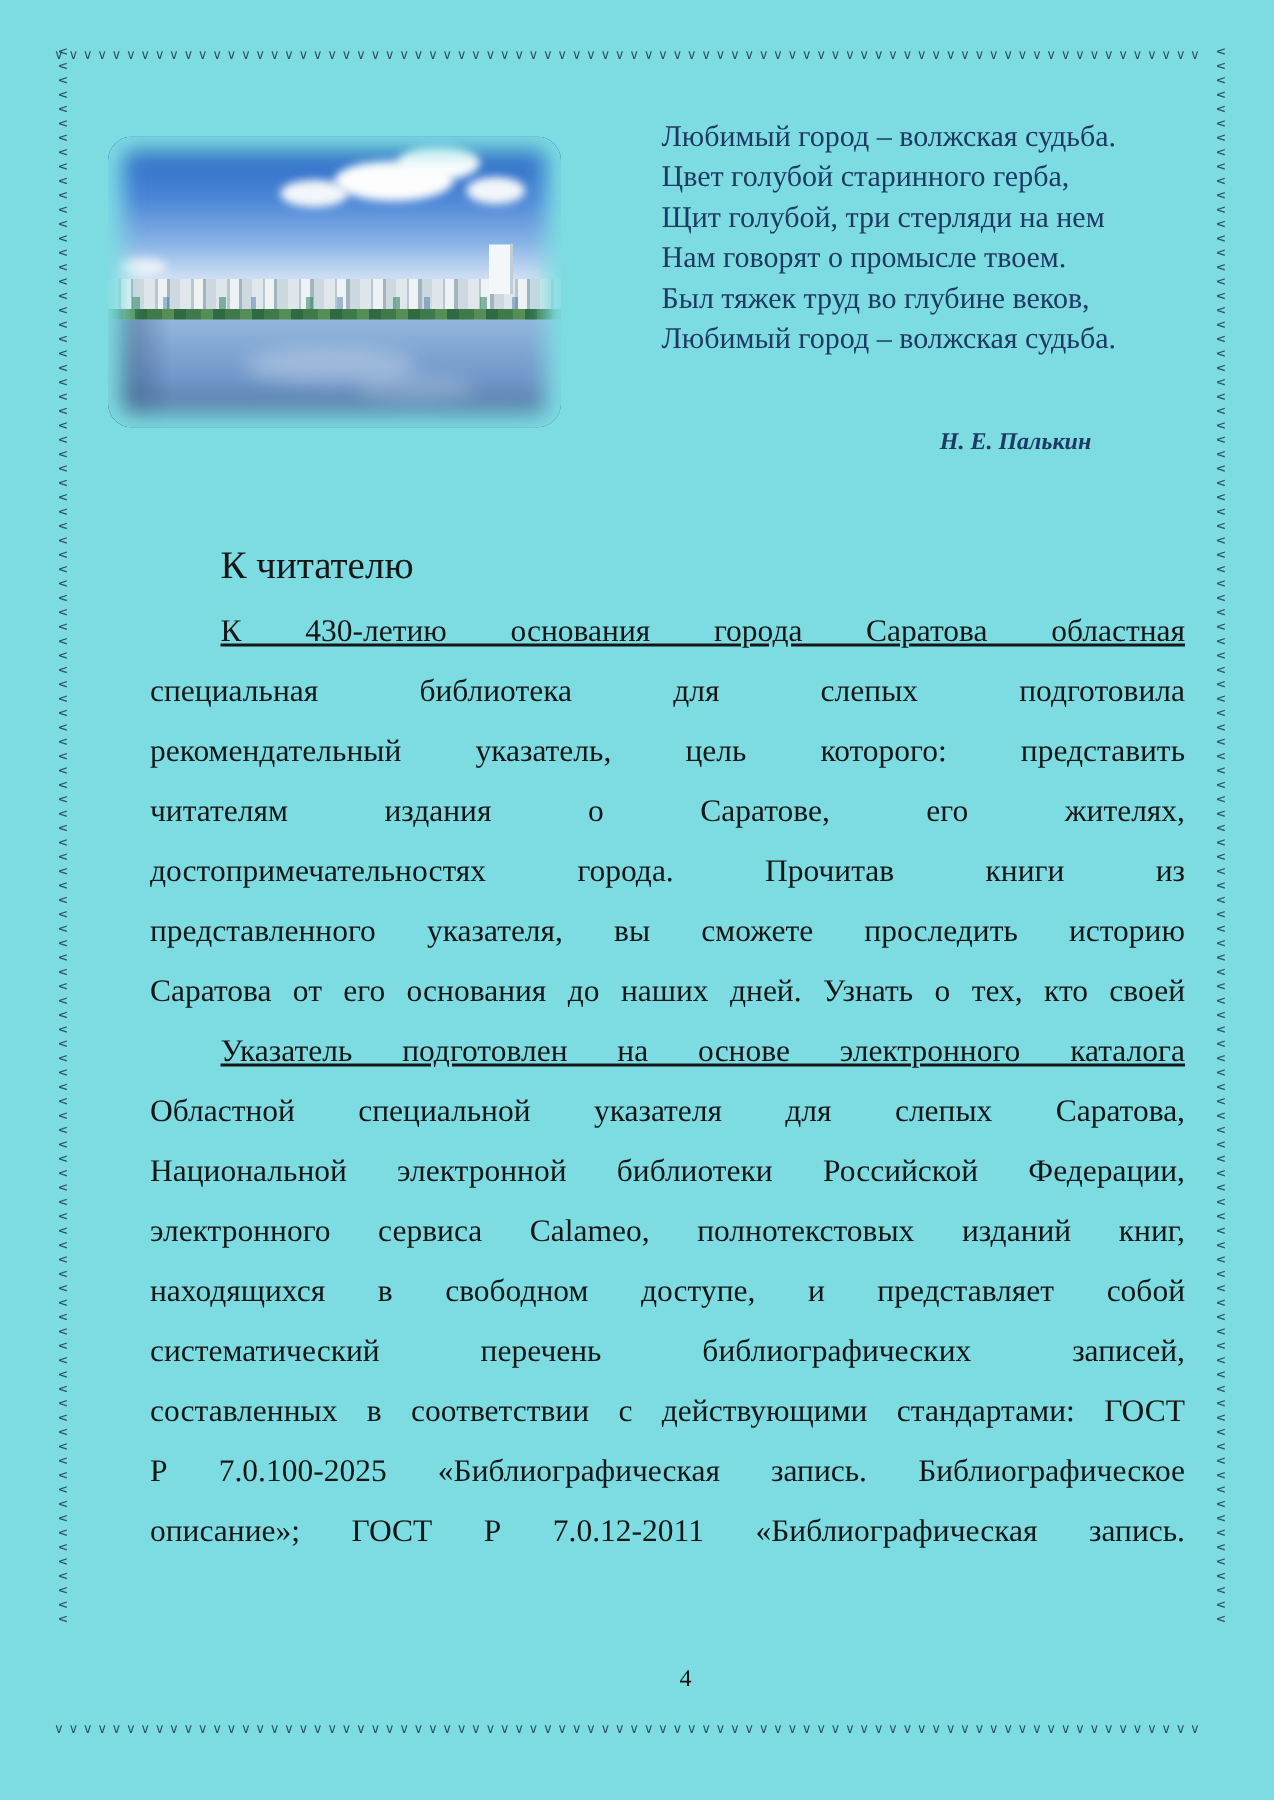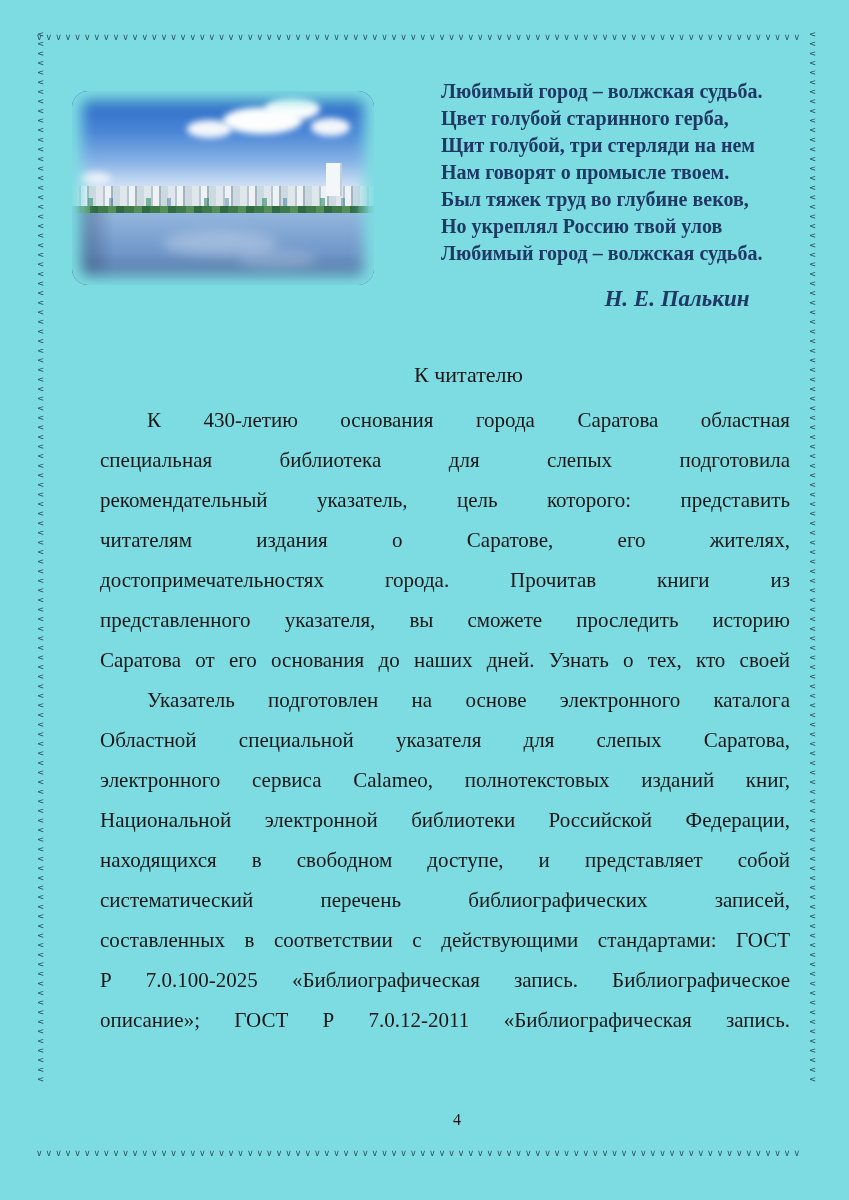--- a/index.html
+++ b/index.html
@@ -74,42 +74,42 @@
   .reflect{position:absolute;background:#ffffff;border-radius:50%;filter:blur(6px);}
   .reflect.r1{left:30%;top:72%;width:38%;height:13%;opacity:.28;}
   .reflect.r2{left:55%;top:82%;width:26%;height:10%;opacity:.2;}
   .photo-feather{
     position:absolute;inset:0;border-radius:16px;
     box-shadow:inset 0 0 14px 10px #7ddce2;
   }
   
   .poem{
     position:absolute;left:441px;top:78px;width:360px;
-    font-size:20px;font-weight:bold;line-height:27px;color:#1f3864;
+    font-size:20px;font-weight:normal;line-height:27px;color:#1f3864;
   }
   .poem-author{
     position:absolute;left:557px;top:286px;width:240px;
-    font-size:23px;font-weight:bold;font-style:italic;text-align:center;color:#1f3864;
+    font-size:16px;font-weight:bold;font-style:italic;text-align:center;color:#1f3864;
   }
   
   .heading{
     position:absolute;left:100px;top:362px;width:690px;
     padding-left:47px;box-sizing:border-box;
-    font-size:22px;text-align:center;color:#161616;
+    font-size:26px;color:#161616;
   }
   .bodytext{
     position:absolute;left:100px;top:400px;width:690px;
     font-size:21px;line-height:40px;color:#161616;
   }
   .bline{
     height:40px;overflow:hidden;
     text-align:justify;text-align-last:justify;
     white-space:normal;
   }
-  .bline.indent{text-indent:47px;}
+  .bline.indent{text-indent:47px;text-decoration:underline;}
   .bline.paraend{text-align-last:left;}
   .pagenum{
     position:absolute;left:100px;top:1111px;width:690px;
     padding-left:24px;box-sizing:border-box;
     font-size:16px;text-align:center;color:#161616;
   }
 </style>
 </head>
 <body>
 
@@ -139,39 +139,38 @@
     </div>
     <div class="photo-feather"></div>
   </div>
 
   <div class="poem">
     <div>Любимый город – волжская судьба.</div>
     <div>Цвет голубой старинного герба,</div>
     <div>Щит голубой, три стерляди на нем</div>
     <div>Нам говорят о промысле твоем.</div>
     <div>Был тяжек труд во глубине веков,</div>
-    <div>Но укреплял Россию твой улов</div>
     <div>Любимый город – волжская судьба.</div>
   </div>
   <div class="poem-author">Н. Е. Палькин</div>
 
   <div class="heading">К читателю</div>
 
   <div class="bodytext">
     <div class="bline indent">К 430-летию основания города Саратова областная</div>
     <div class="bline">специальная библиотека для слепых подготовила</div>
     <div class="bline">рекомендательный указатель, цель которого: представить</div>
     <div class="bline">читателям издания о Саратове, его жителях,</div>
     <div class="bline">достопримечательностях города. Прочитав книги из</div>
     <div class="bline">представленного указателя, вы сможете проследить историю</div>
     <div class="bline">Саратова от его основания до наших дней. Узнать о тех, кто своей</div>
     <div class="bline indent">Указатель подготовлен на основе электронного каталога</div>
     <div class="bline">Областной специальной указателя для слепых Саратова,</div>
+    <div class="bline">Национальной электронной библиотеки Российской Федерации,</div>
     <div class="bline">электронного сервиса Calameo, полнотекстовых изданий книг,</div>
-    <div class="bline">Национальной электронной библиотеки Российской Федерации,</div>
     <div class="bline">находящихся в свободном доступе, и представляет собой</div>
     <div class="bline">систематический перечень библиографических записей,</div>
     <div class="bline">составленных в соответствии с действующими стандартами: ГОСТ</div>
     <div class="bline">Р 7.0.100-2025 «Библиографическая запись. Библиографическое</div>
     <div class="bline">описание»; ГОСТ Р 7.0.12-2011 «Библиографическая запись.</div>
   </div>
 
   <div class="pagenum">4</div>
 
 </div>

